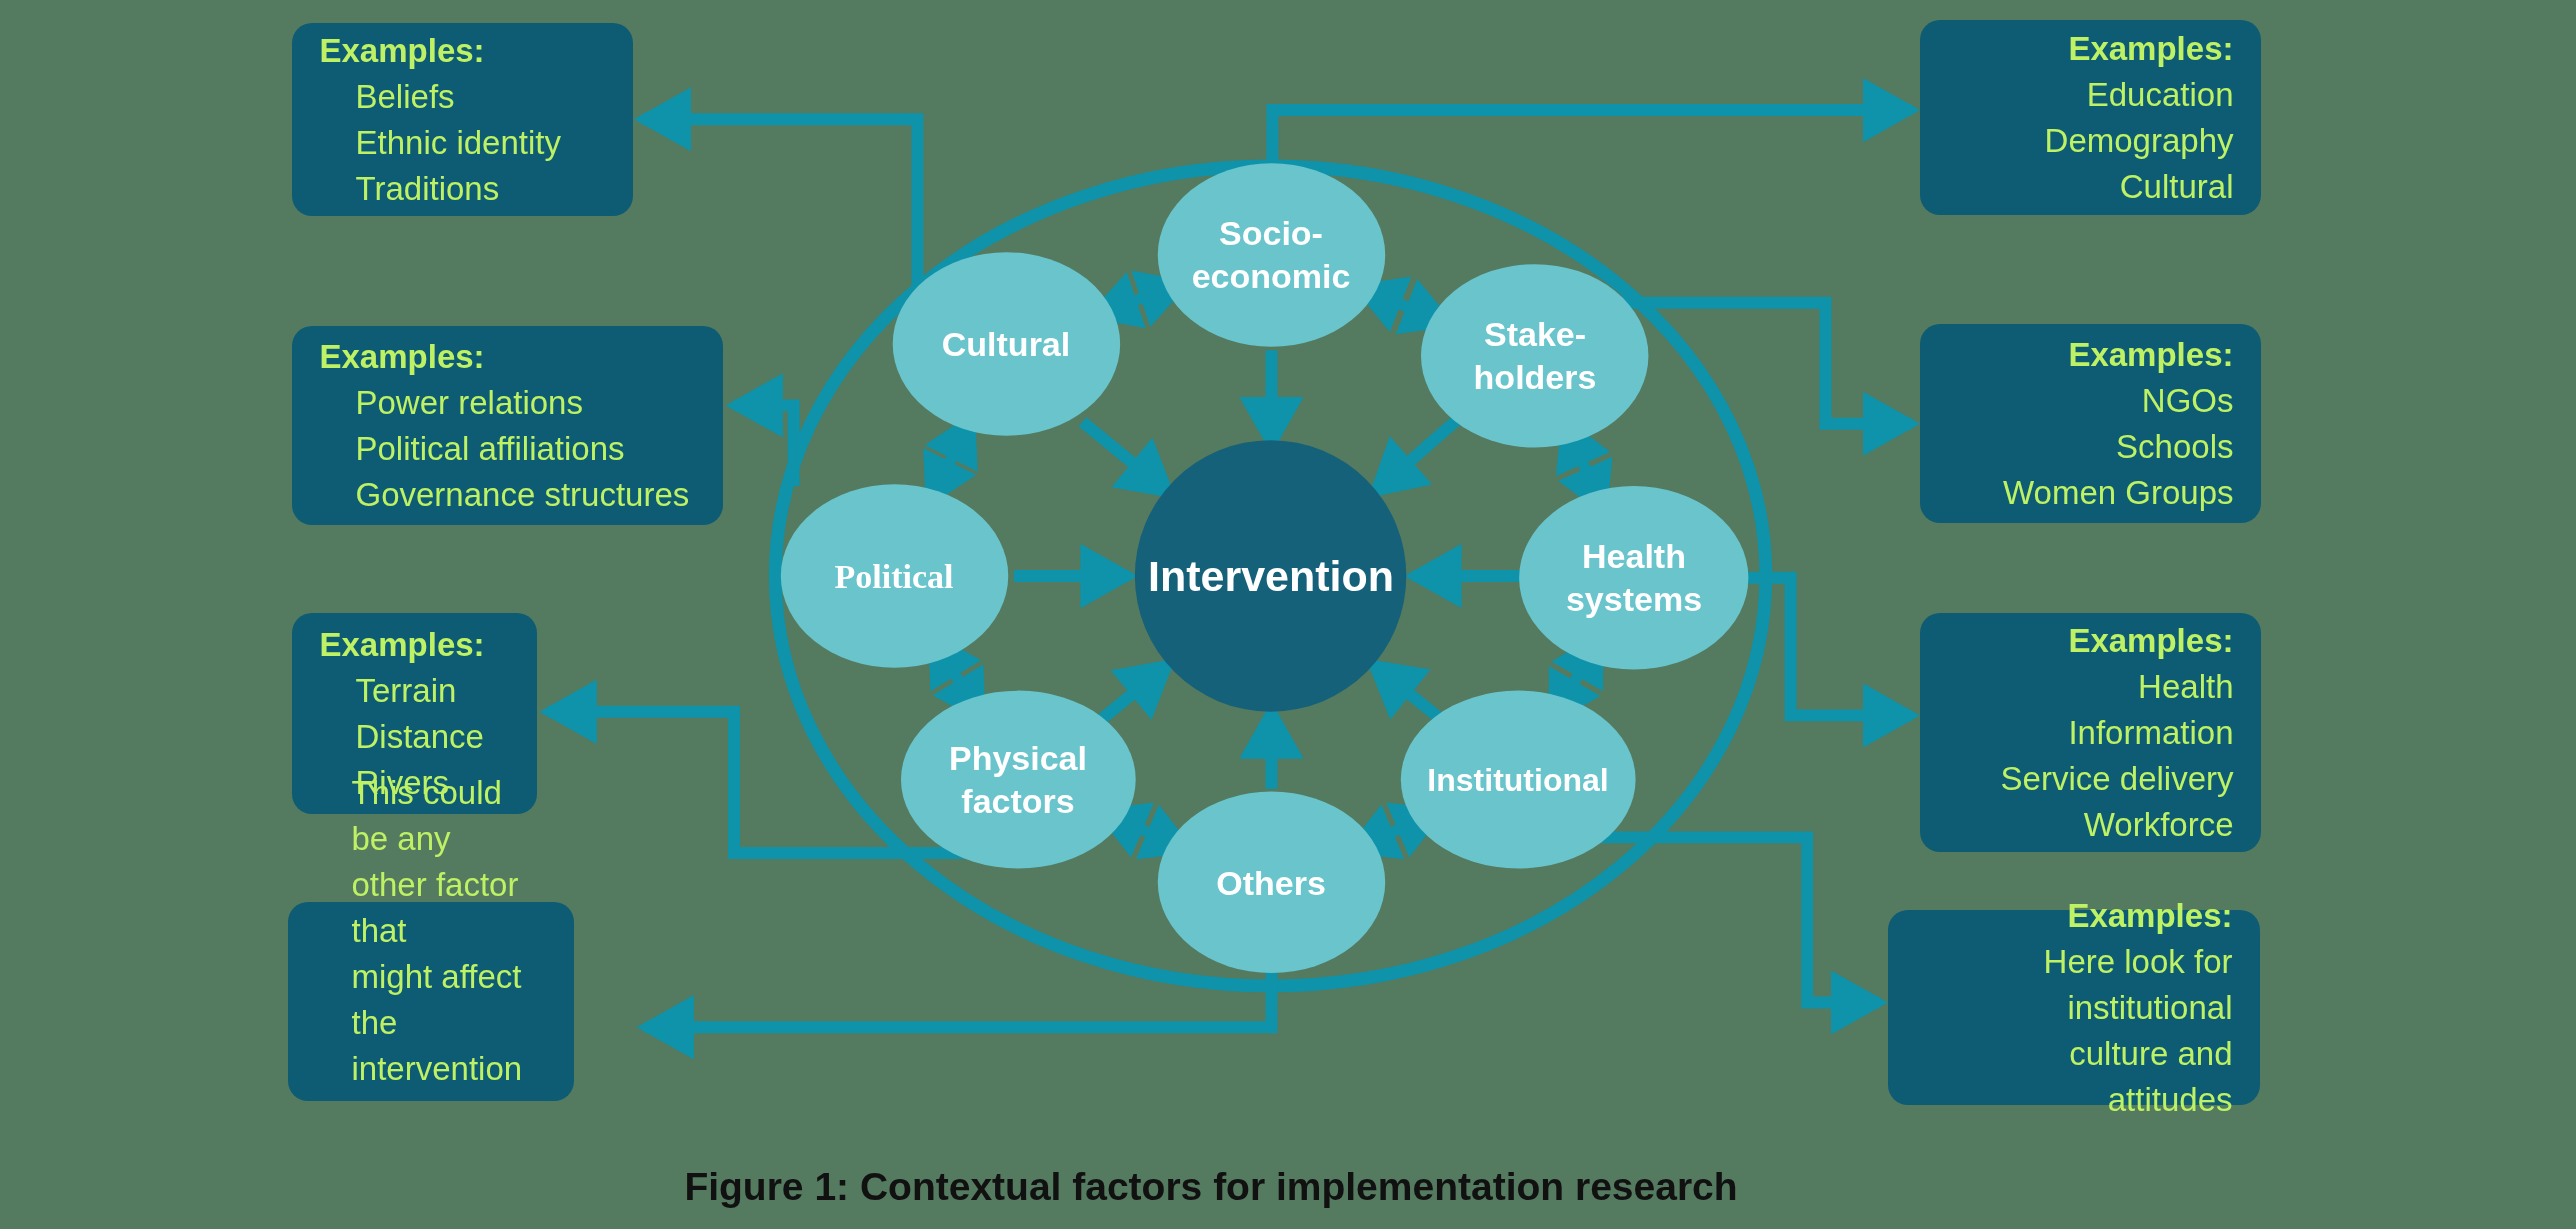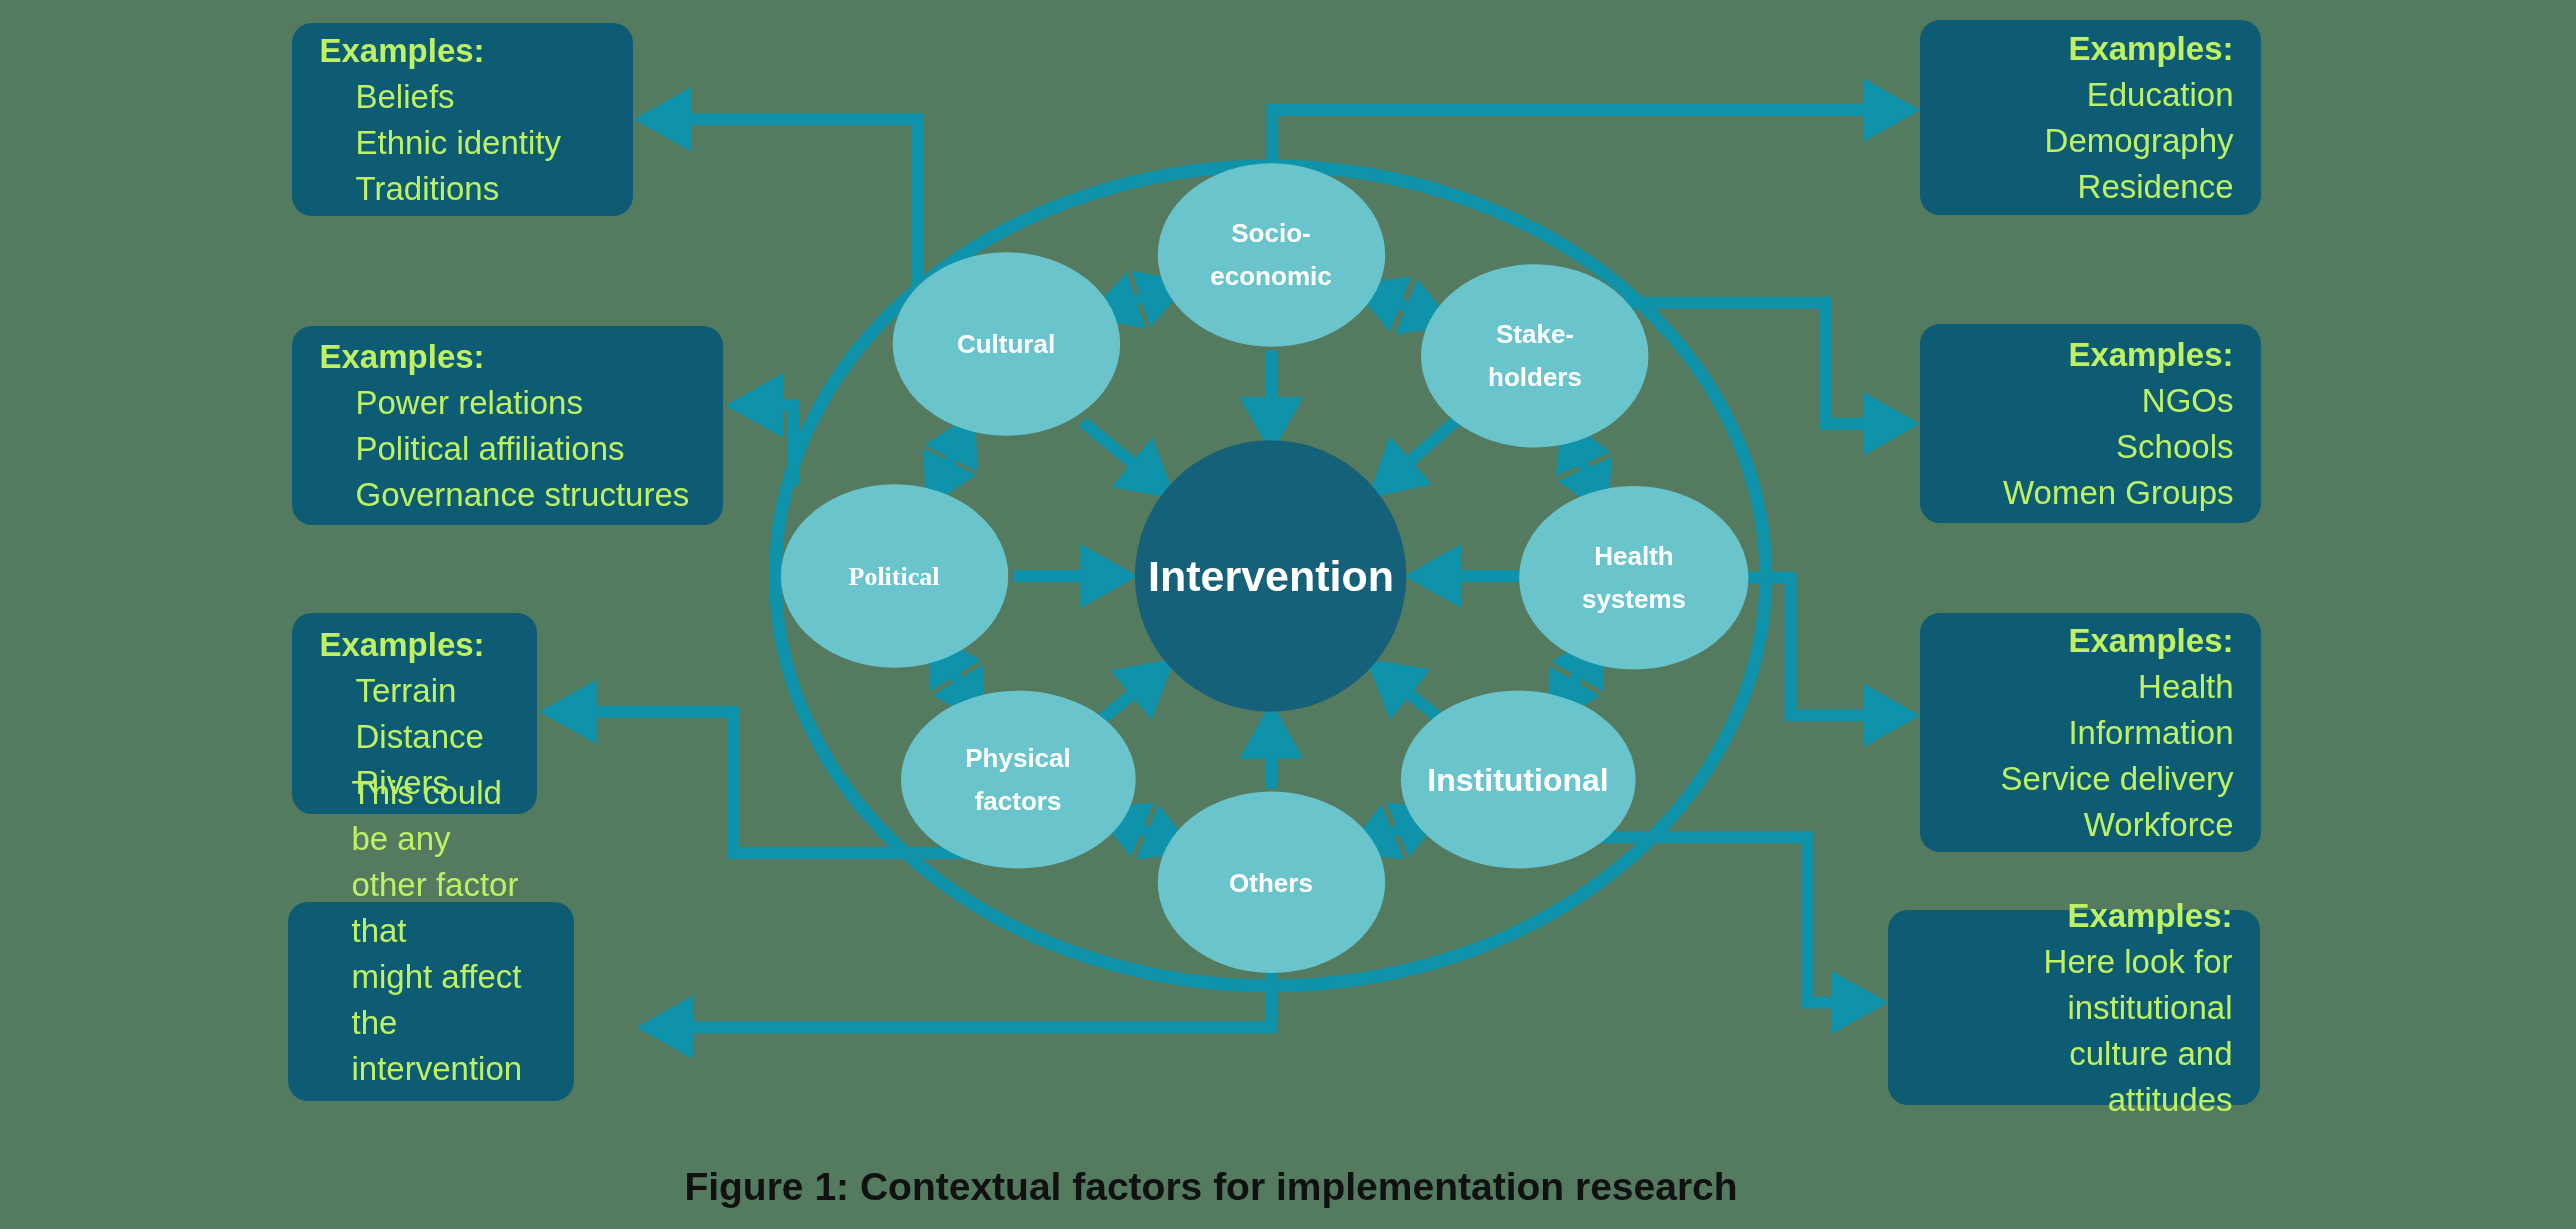--- a/index.html
+++ b/index.html
@@ -5,21 +5,21 @@
   html,body{margin:0;padding:0;background:#547a5f;}
   .stage{position:relative;width:2576px;height:1229px;background:#547a5f;overflow:hidden;
          font-family:"Liberation Sans",sans-serif;}
   svg.diagram{position:absolute;left:0;top:0;}
   .box{position:absolute;background:#0d5c73;border-radius:20px;color:#bef264;
        display:flex;flex-direction:column;justify-content:center;
        padding:9.2px 27.5px;box-sizing:border-box;font-size:33px;line-height:46px;}
   .box.right-align{text-align:right;}
   .box-title{font-weight:bold;}
   .box-lines{white-space:pre-line;margin-left:36px;}
-  .factor-label{position:absolute;color:#fff;font-weight:bold;font-size:26px;line-height:43px;
+  .factor-label{position:absolute;color:#fff;font-weight:bold;font-size:34px;line-height:43px;
                 text-align:center;white-space:pre-line;transform:translate(-50%,-50%);width:239px;}
   .center-label{position:absolute;color:#fff;font-weight:bold;font-size:43px;
                 text-align:center;transform:translate(-50%,-50%);width:294px;}
   .caption{position:absolute;font-weight:bold;font-size:39px;color:#111111;
            transform:translateX(-50%);white-space:nowrap;}
 </style>
 </head>
 <body>
 
 <div class="stage">
@@ -116,21 +116,21 @@
     <div class="box-lines">This could be any
 other factor that
 might affect the
 intervention</div>
   </div>
 
   <div class="box right-align" style="left:1920px;top:20px;width:341px;height:195px;">
     <div class="box-title">Examples:</div>
     <div class="box-lines">Education
 Demography
-Residence</div>
+Cultural</div>
   </div>
   <div class="box right-align" style="left:1920px;top:324px;width:341px;height:199px;">
     <div class="box-title">Examples:</div>
     <div class="box-lines">NGOs
 Schools
 Women Groups</div>
   </div>
   <div class="box right-align" style="left:1920px;top:613px;width:341px;height:239px;">
     <div class="box-title">Examples:</div>
     <div class="box-lines">Health

